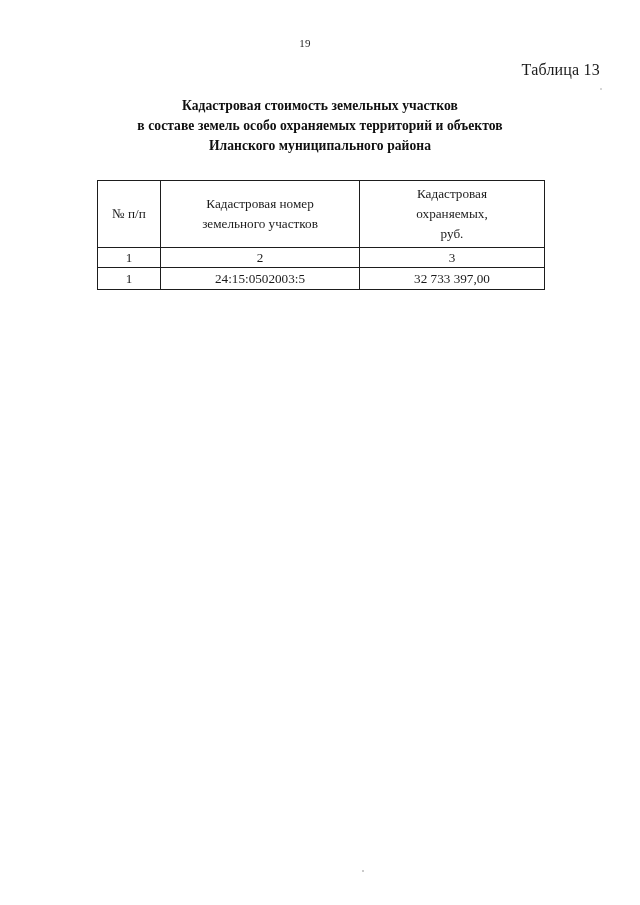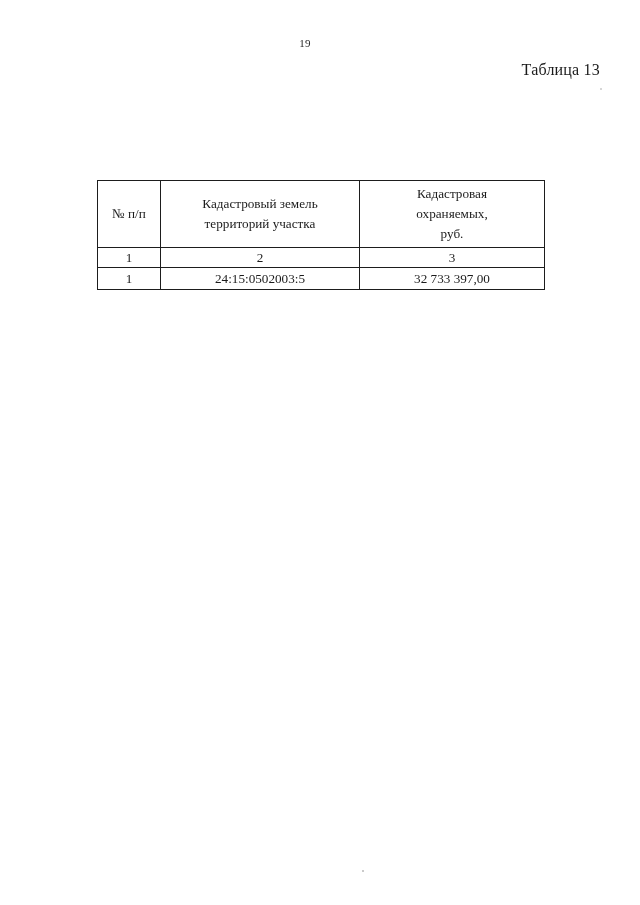--- a/index.html
+++ b/index.html
@@ -126,34 +126,39 @@
 </style>
 </head>
 <body>
 
 <div class="page">
 
   <div class="page-number">19</div>
 
   <div class="table-label">Таблица 13</div>
 
+  <div class="doc-title">
+    <span class="tline">Кадастровая стоимость земельных участков</span>
+    <span class="tline">в составе земель особо охраняемых территорий и объектов</span>
+    <span class="tline">Иланского муниципального района</span>
+  </div>
 
   <div class="table-wrap">
     <table class="cadastre">
       <colgroup>
         <col class="col-num">
         <col class="col-cad">
         <col class="col-value">
       </colgroup>
       <tbody>
         <tr class="head-row">
           <td>№ п/п</td>
           <td class="cell-lines">
-            <span>Кадастровый земель</span>
-            <span>территорий участка</span>
+            <span>Кадастровая номер</span>
+            <span>земельного участков</span>
           </td>
           <td class="cell-lines">
             <span>Кадастровая</span>
             <span>охраняемых,</span>
             <span>руб.</span>
           </td>
         </tr>
         <tr class="index-row">
           <td>1</td>
           <td>2</td>

